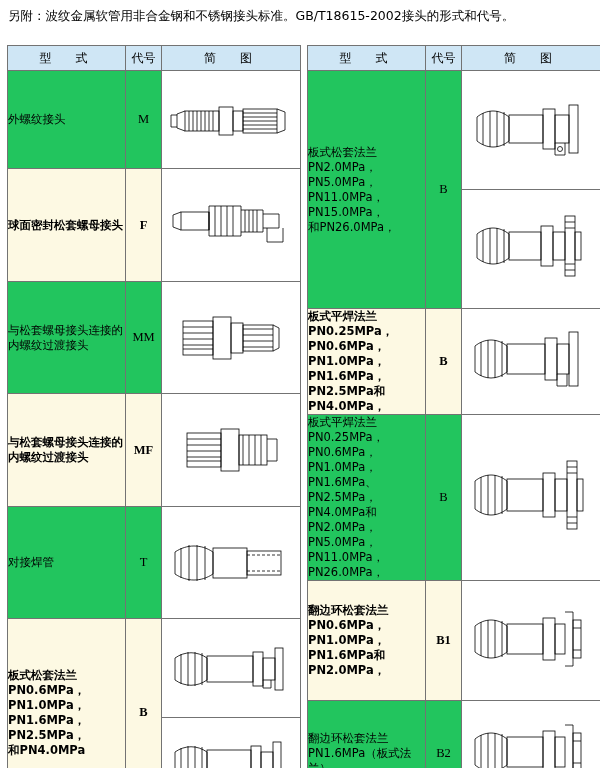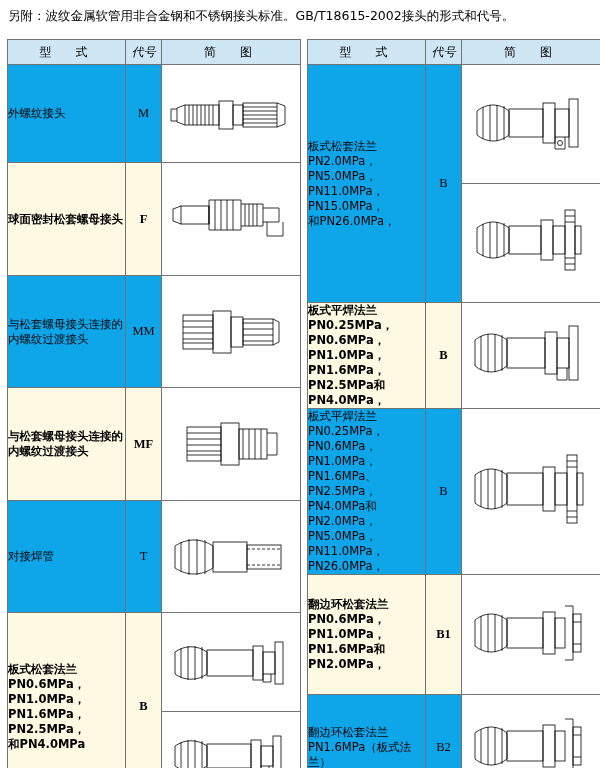--- a/index.html
+++ b/index.html
@@ -17,36 +17,35 @@
   .page {
     width: 600px;
     height: 768px;
     position: relative;
     box-sizing: border-box;
     padding: 0;
   }
   .note {
     font-size: 12.5px;
     line-height: 16px;
-    padding: 8px 6px 15px 8px;
+    padding: 8px 6px 21px 8px;
     color: #000;
     white-space: nowrap;
   }
   thead th {
     background: #cfe6f5;
     height: 24px;
     font-size: 12px;
     font-weight: normal;
     letter-spacing: 6px;
     text-align: center;
     padding: 0;
   }
   thead th.sep {
     letter-spacing: 0;
-    font-style: italic;
   }
   
   col.c-name  { width: 118px; }
   col.c-code  { width: 36px;  }
   col.c-fig   { width: 139px; }
 
   td.name {
     font-size: 11.5px;
     line-height: 15px;
     padding: 4px 5px;
@@ -57,21 +56,21 @@
     text-align: center;
     font-size: 12.5px;
     font-family: "Liberation Serif", "DejaVu Serif", serif;
   }
   td.fig {
     text-align: center;
     background: #fff;
     padding: 2px 0;
   }
   .tint { background: #fdf9e3; font-weight: bold; }
-  .white { background: #0ea5e9; }
+  .white { background: #22c55e; }
 
   .tbl-wrap {
     display: flex;
     gap: 6px;
     margin: 0 7px;
   }
   table.half {
     border-collapse: collapse;
     table-layout: fixed;
     width: 290px;

